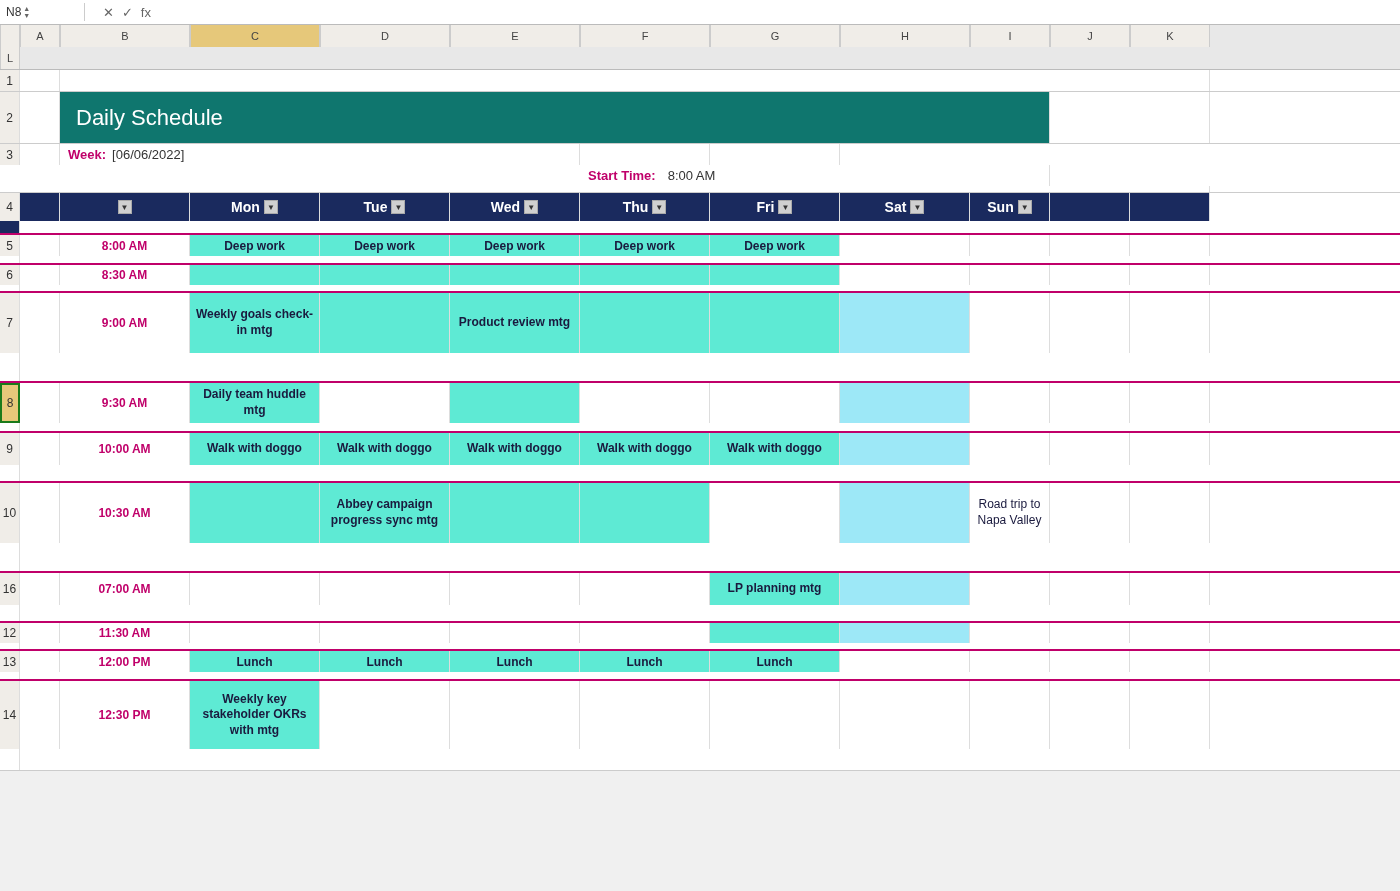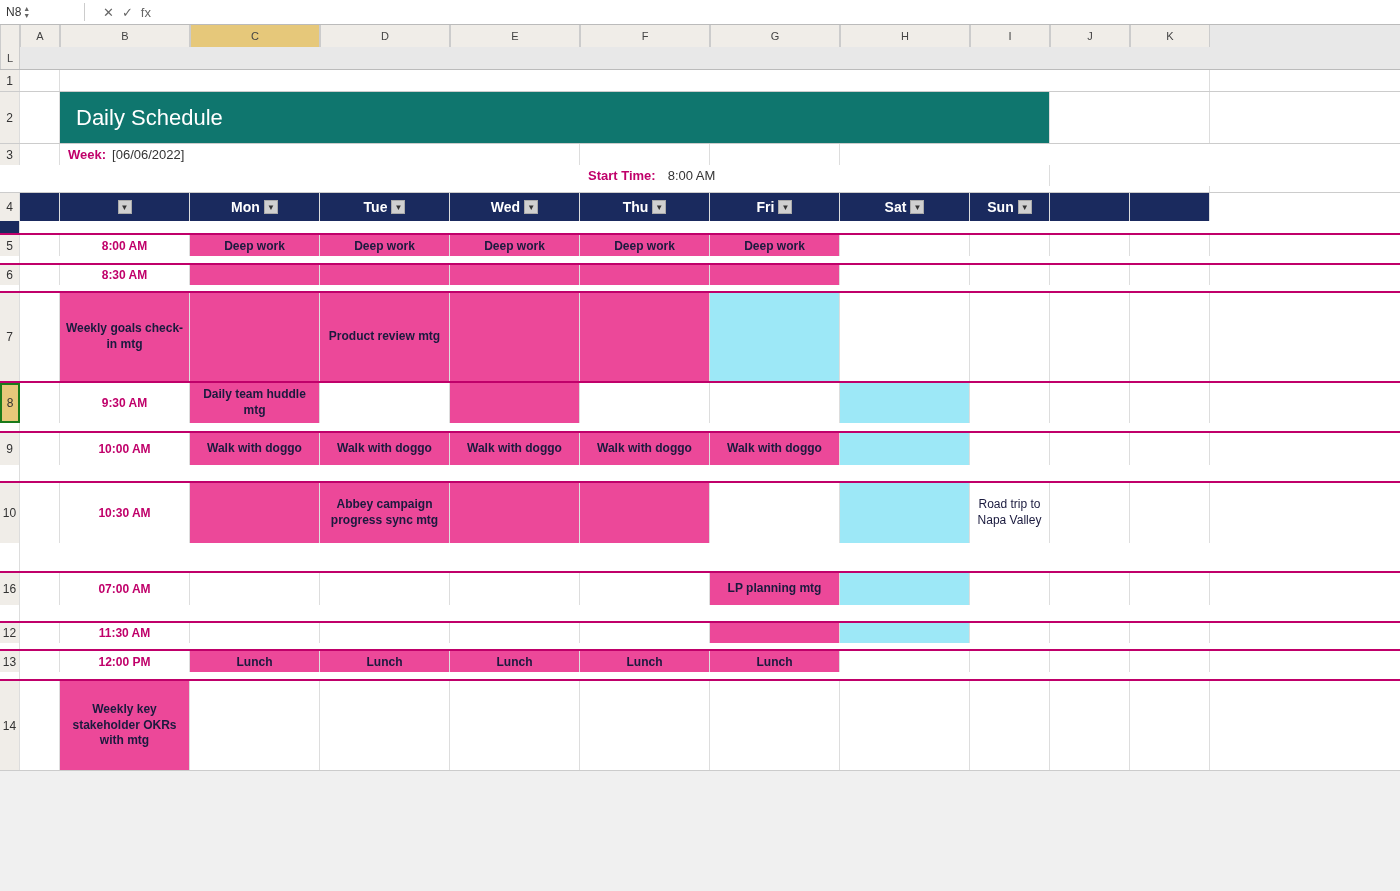--- a/index.html
+++ b/index.html
@@ -191,21 +191,21 @@
     }
 
     
     .time-cell {
       color: #c0006a;
       font-weight: bold;
       font-size: 12px;
       background: #fff;
     }
     .sched-cyan {
-      background: #ec4899;
+      background: #5eead4;
       color: #1a1a3e;
       font-weight: bold;
       font-size: 12px;
     }
     .sched-white {
       background: #fff;
       color: #1a1a3e;
       font-size: 12px;
     }
     .sched-cyan-light {
@@ -365,20 +365,21 @@
     <div class="ss-cell sched-white"></div>
     <div class="ss-cell sched-white"></div>
     <div class="ss-cell sched-white"></div>
     <div class="ss-cell sched-white"></div>
     <div class="ss-cell sched-white"></div>
   </div>
 
   <div class="ss-row row-thick-border" style="min-height:90px">
     <div class="ss-cell row-num">7</div>
     <div class="ss-cell sched-white"></div>
+    <div class="ss-cell time-cell">9:00 AM</div>
     <div class="ss-cell sched-cyan cell-text-wrap">Weekly goals check-in mtg</div>
     <div class="ss-cell sched-cyan"></div>
     <div class="ss-cell sched-cyan cell-text-wrap">Product review mtg</div>
     <div class="ss-cell sched-cyan"></div>
     <div class="ss-cell sched-cyan"></div>
     <div class="ss-cell sched-cyan-light"></div>
     <div class="ss-cell sched-white"></div>
     <div class="ss-cell sched-white"></div>
     <div class="ss-cell sched-white"></div>
     <div class="ss-cell sched-white"></div>
@@ -476,20 +477,21 @@
     <div class="ss-cell sched-white"></div>
     <div class="ss-cell sched-white"></div>
     <div class="ss-cell sched-white"></div>
     <div class="ss-cell sched-white"></div>
     <div class="ss-cell sched-white"></div>
   </div>
 
   <div class="ss-row" style="min-height:90px">
     <div class="ss-cell row-num">14</div>
     <div class="ss-cell sched-white"></div>
+    <div class="ss-cell time-cell">12:30 PM</div>
     <div class="ss-cell sched-cyan cell-text-wrap">Weekly key stakeholder OKRs with mtg</div>
     <div class="ss-cell sched-white"></div>
     <div class="ss-cell sched-white"></div>
     <div class="ss-cell sched-white"></div>
     <div class="ss-cell sched-white"></div>
     <div class="ss-cell sched-white"></div>
     <div class="ss-cell sched-white"></div>
     <div class="ss-cell sched-white"></div>
     <div class="ss-cell sched-white"></div>
     <div class="ss-cell sched-white"></div>

